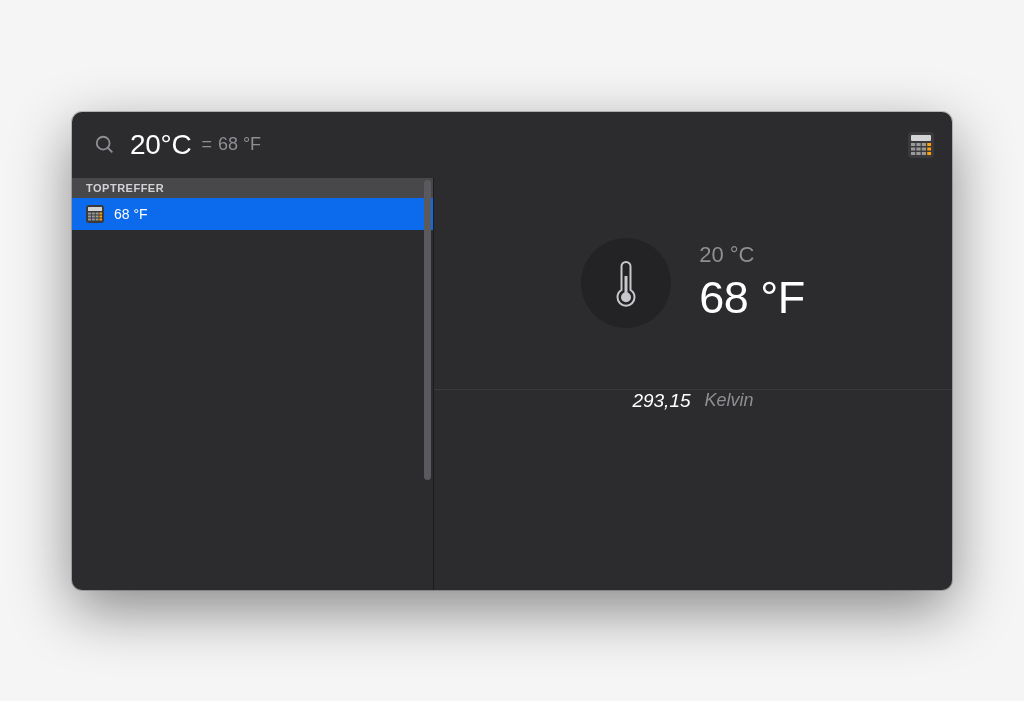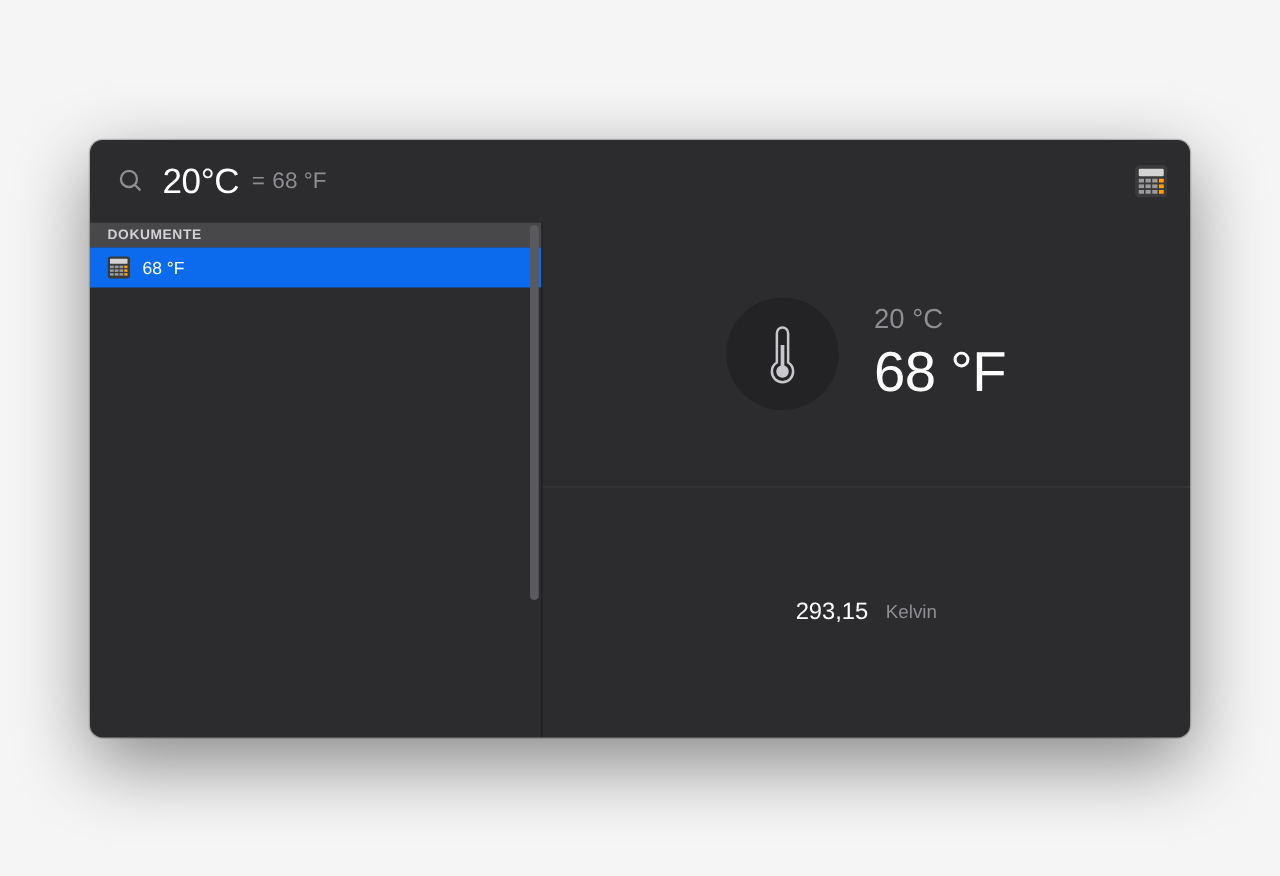--- a/index.html
+++ b/index.html
@@ -156,32 +156,32 @@
     }
     .temp-output-value {
       color: #ffffff;
       font-size: 45px;
       font-weight: 500;
       letter-spacing: -0.5px;
     }
     .preview-additional {
       height: 200px;
       display: flex;
-      align-items: center;
       justify-content: center;
       gap: 14px;
+      font-style: italic;
     }
     .additional-value {
       color: #ffffff;
       font-size: 19px;
       font-weight: 400;
     }
     .additional-unit {
       color: #8e8e93;
-      font-size: 15px;
+      font-size: 18px;
       font-weight: 400;
     }
   </style>
 </head>
 <body>
 
 <div class="spotlight-window">
 
   <div class="search-bar">
     <svg class="search-icon-svg" viewBox="0 0 24 24">
@@ -206,21 +206,21 @@
       <rect x="3" y="20" width="4.2" height="3" fill="#9a9a9a"></rect>
       <rect x="8.4" y="20" width="4.2" height="3" fill="#9a9a9a"></rect>
       <rect x="13.8" y="20" width="4.2" height="3" fill="#9a9a9a"></rect>
       <rect x="19.2" y="20" width="3.8" height="3" fill="#ff9f0a"></rect>
     </svg>
   </div>
 
   <div class="content-area">
 
     <div class="sidebar">
-      <div class="sidebar-section-header">DOKUMENTE</div>
+      <div class="sidebar-section-header">TOPTREFFER</div>
 
       <div class="sidebar-item selected">
         <svg class="sidebar-item-icon" viewBox="0 0 18 18">
           <rect x="0" y="0" width="18" height="18" rx="3" fill="#3a3a3c"></rect>
           <rect x="2" y="2" width="14" height="4" rx="0.5" fill="#d4d4d4"></rect>
           <rect x="2" y="7.5" width="3" height="2" fill="#9a9a9a"></rect>
           <rect x="5.8" y="7.5" width="3" height="2" fill="#9a9a9a"></rect>
           <rect x="9.6" y="7.5" width="3" height="2" fill="#9a9a9a"></rect>
           <rect x="13.4" y="7.5" width="2.6" height="2" fill="#ff9f0a"></rect>
           <rect x="2" y="10.5" width="3" height="2" fill="#9a9a9a"></rect>

